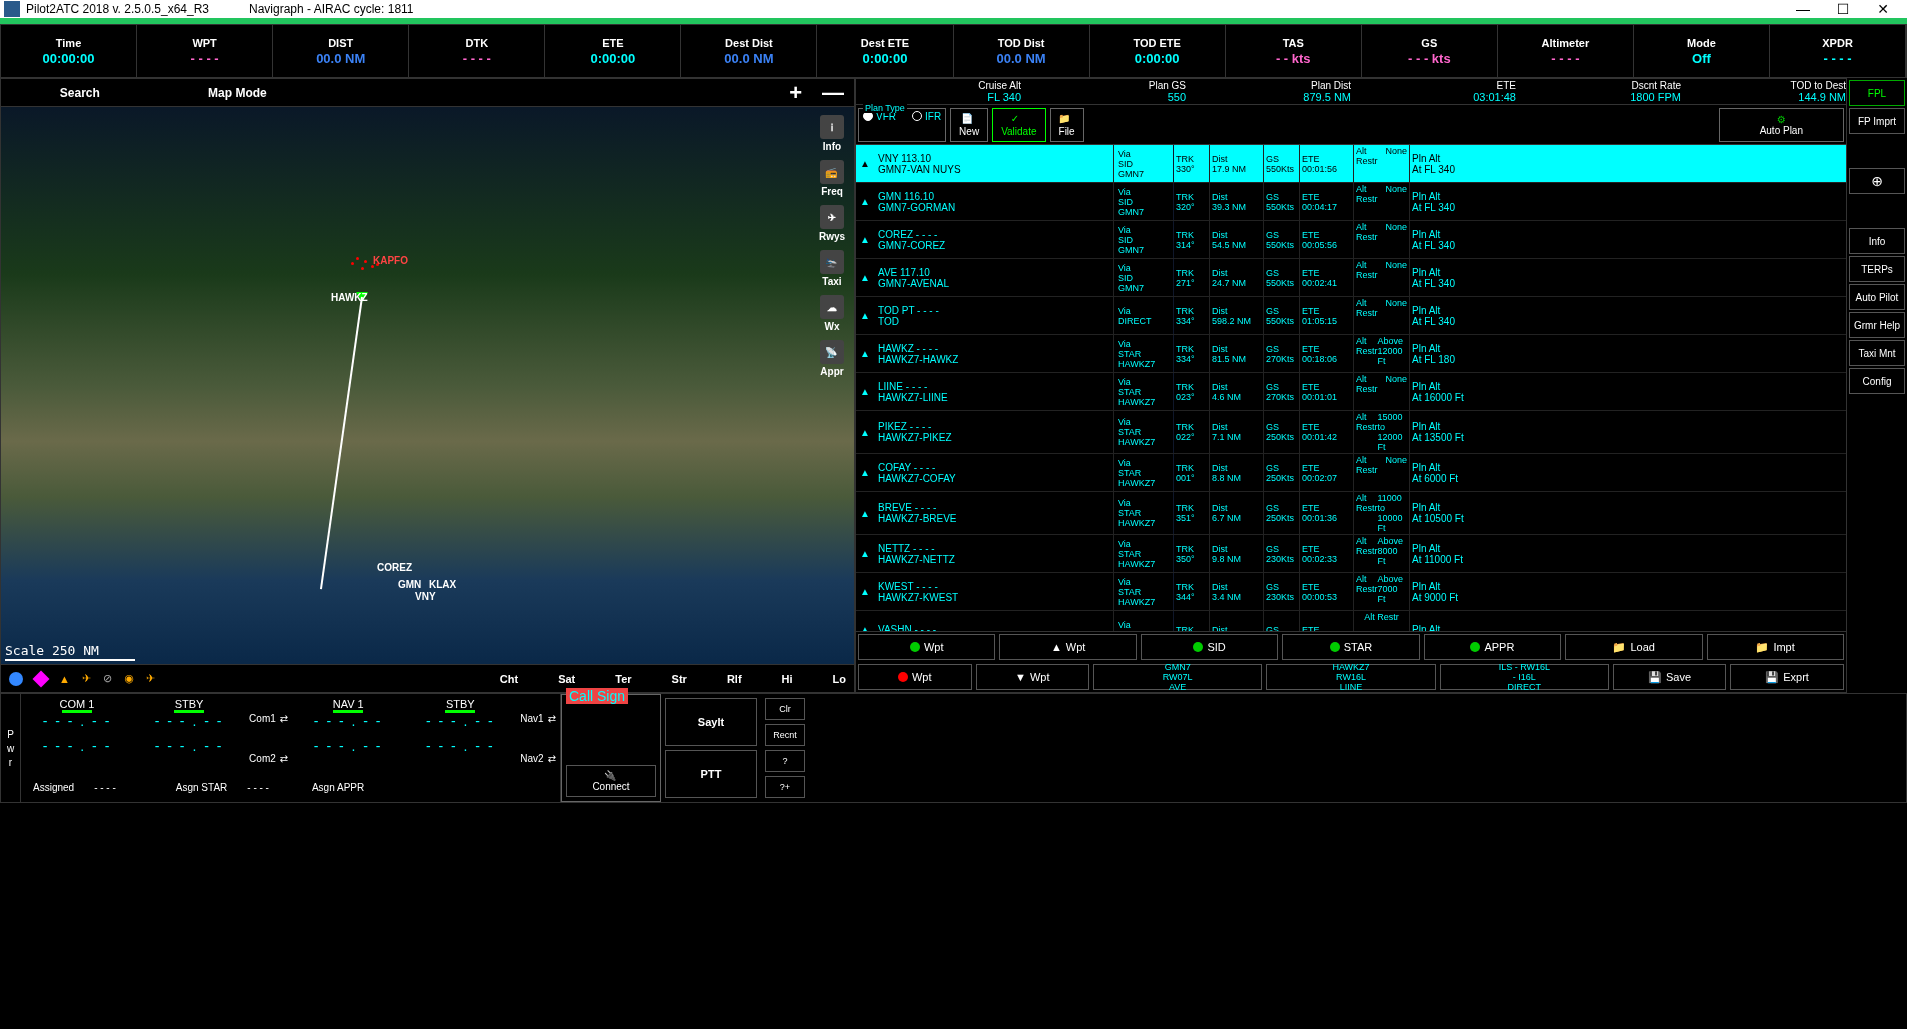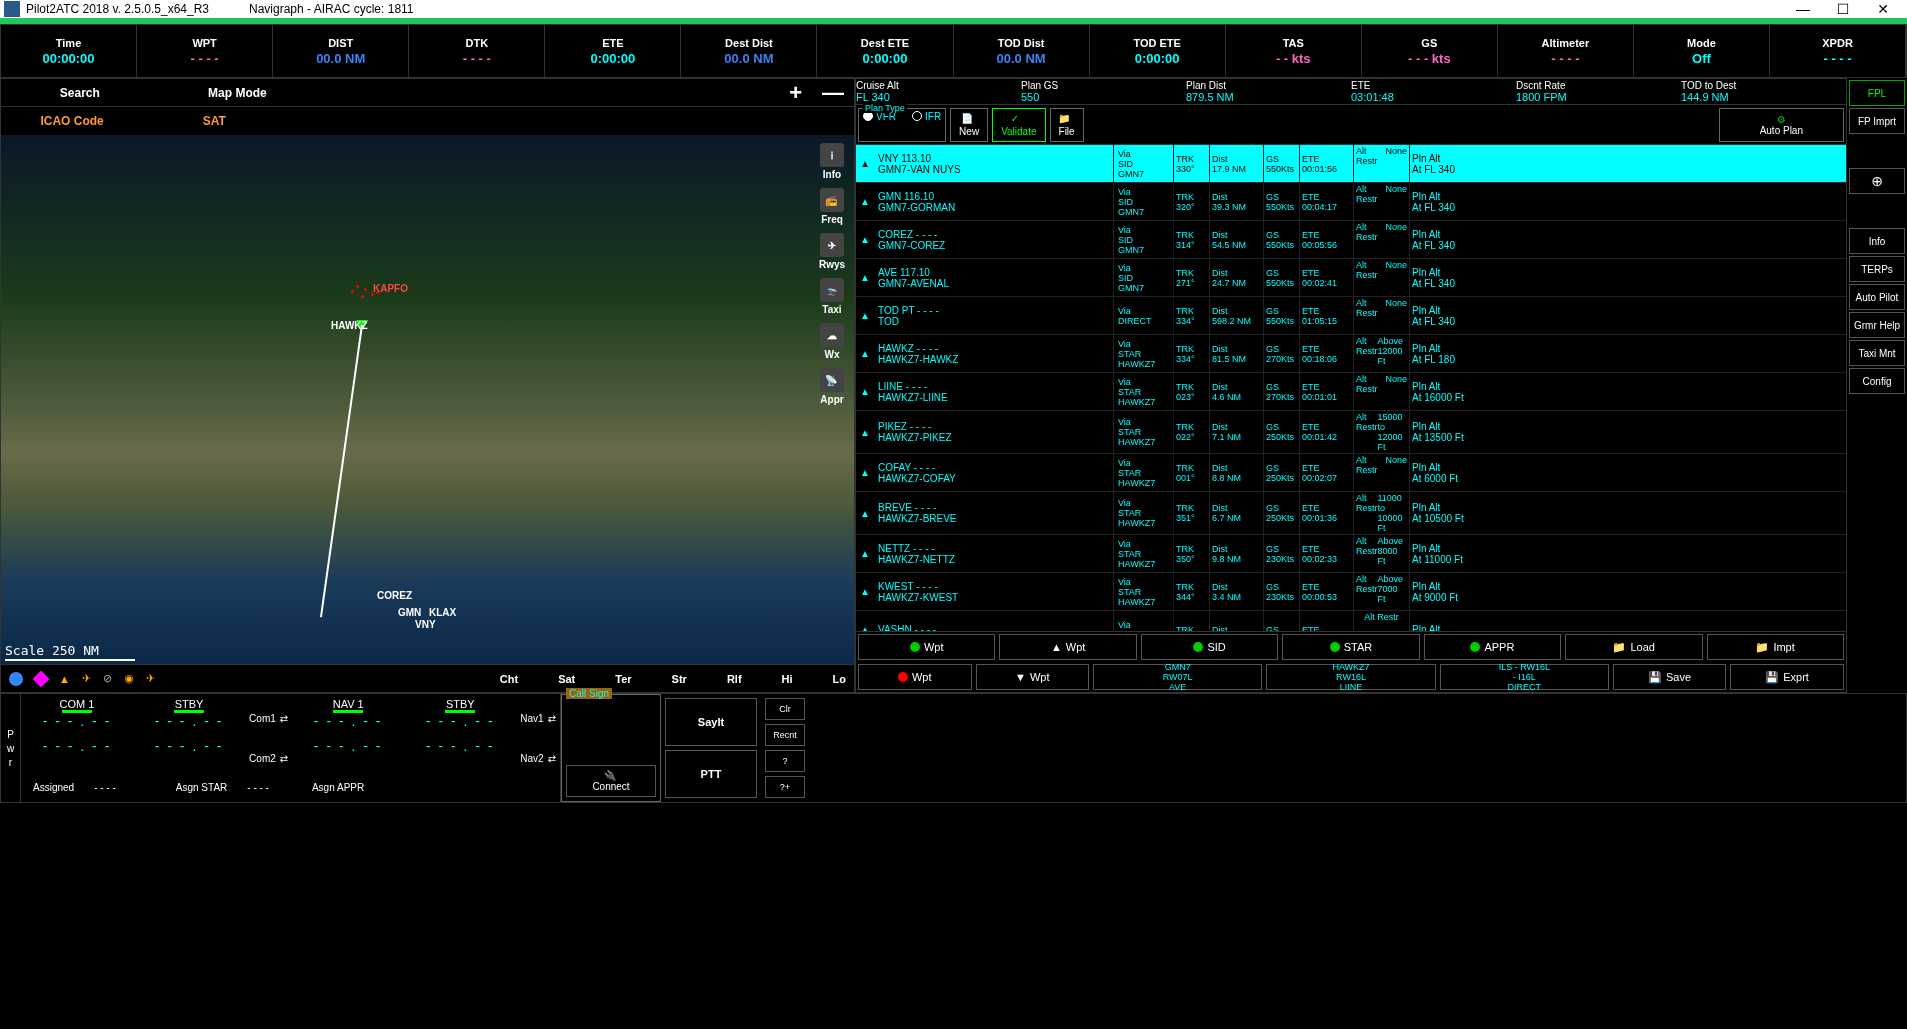--- a/index.html
+++ b/index.html
@@ -34,21 +34,21 @@
 .red-dots{position:absolute;top:150px;left:345px;width:60px;height:25px}
 .red-dot{position:absolute;width:3px;height:3px;background:#f00;border-radius:50%}
 .arrow-green{position:absolute;top:185px;left:355px;width:0;height:0;border-left:6px solid transparent;border-right:6px solid transparent;border-top:10px solid #0f0}
 .mapbottom{height:28px;display:flex;align-items:center;border-top:1px solid #333;padding:0 8px;gap:12px}
 .micon-sm{width:14px;height:14px;border-radius:50%}
 .mapbottom .mlbl{font-weight:bold;margin-left:auto}
 .mapbottom-labels{display:flex;gap:40px}
 .rightpanel{flex:1;display:flex}
 .fplpanel{flex:1;display:flex;flex-direction:column;border:1px solid #333}
 .fpl-header{height:26px;display:flex;border-bottom:1px solid #333}
-.fpl-hcell{flex:1;display:flex;flex-direction:column;align-items:flex-start;justify-content:center;font-size:10px}
+.fpl-hcell{flex:1;display:flex;flex-direction:column;align-items:flex-end;justify-content:center;font-size:10px}
 .fpl-hcell .hlbl{color:#fff}
 .fpl-hcell .hval{color:#0ff;font-size:11px}
 .fpl-toolbar{height:40px;display:flex;align-items:center;gap:4px;padding:2px;border-bottom:1px solid #333}
 .plantype{border:1px solid #666;padding:2px 4px;position:relative;display:flex;gap:16px;align-items:flex-start;height:34px}
 .plantype legend{font-size:9px;color:#0ff;position:absolute;top:-6px;left:4px;background:#000;padding:0 2px}
 .radio{display:flex;align-items:center;gap:3px;color:#0ff;font-size:10px}
 .radio .rdot{width:10px;height:10px;border-radius:50%;border:1px solid #fff}
 .radio .rdot.on{background:#fff}
 .tbtn{border:1px solid #666;padding:2px 8px;display:flex;flex-direction:column;align-items:center;font-size:10px;height:34px;justify-content:center;gap:1px}
 .tbtn.green{border-color:#0f0;color:#0f0}
@@ -79,21 +79,21 @@
 .pwr span{display:block}
 .radio-content{flex:1;display:flex;flex-direction:column;padding:4px}
 .radio-row{display:flex;height:40px;gap:8px}
 .rcol{flex:1;display:flex;flex-direction:column;align-items:center}
 .rlbl{font-size:11px;font-weight:normal}
 .rval{color:#0ff;font-size:14px;letter-spacing:2px}
 .rgreen{width:30px;height:3px;background:#0f0}
 .rswap{display:flex;align-items:center;font-size:10px;gap:4px}
 .asgn-row{display:flex;margin-top:4px;gap:20px;padding:0 8px;font-size:10px}
 .callsign-panel{width:100px;border:1px solid #666;display:flex;flex-direction:column;padding:4px;position:relative}
-.callsign-panel legend{font-size:10px;color:#0ff;position:absolute;top:-7px;left:4px;background:#a16207;padding:0 3px}
+.callsign-panel legend{font-size:14px;color:#0ff;position:absolute;top:-7px;left:4px;background:#ef4444;padding:0 3px}
 .connect-btn{border:1px solid #555;padding:4px;display:flex;flex-direction:column;align-items:center;margin-top:auto;font-size:10px}
 .ptt-panel{width:100px;display:flex;flex-direction:column;gap:4px;padding:4px}
 .ptt-btn{border:1px solid #555;flex:1;display:flex;align-items:center;justify-content:center;font-size:11px;font-weight:bold}
 .small-btns{display:flex;flex-direction:column;gap:4px;padding:4px}
 .small-btn{border:1px solid #555;width:40px;height:22px;display:flex;align-items:center;justify-content:center;font-size:9px}
 </style>
 </head>
 <body>
 
 <div class="titlebar">
@@ -169,25 +169,20 @@
 <div class="mainarea">
   <div class="leftpanel">
     <div class="search-row">
       <div class="slabel">Search</div>
       <div class="slabel">Map Mode</div>
       <div style="flex:3"></div>
       <div class="sbtns">
         <span class="sbig">+</span>
         <span class="sbig">—</span>
       </div>
-    </div>
-    <div class="search-row2">
-      <div class="slabel">ICAO Code</div>
-      <div class="slabel">SAT</div>
-      <div style="flex:4"></div>
     </div>
     <div class="maparea">
       <div class="red-dots">
         <div class="red-dot" style="top:0;left:10px"></div>
           <div class="red-dot" style="top:3px;left:18px"></div>
         <div class="red-dot" style="top:5px;left:5px"></div>
           <div class="red-dot" style="top:8px;left:25px"></div>
         <div class="red-dot" style="top:10px;left:15px"></div>
           <div class="red-dot" style="top:6px;left:30px"></div>
       </div>

